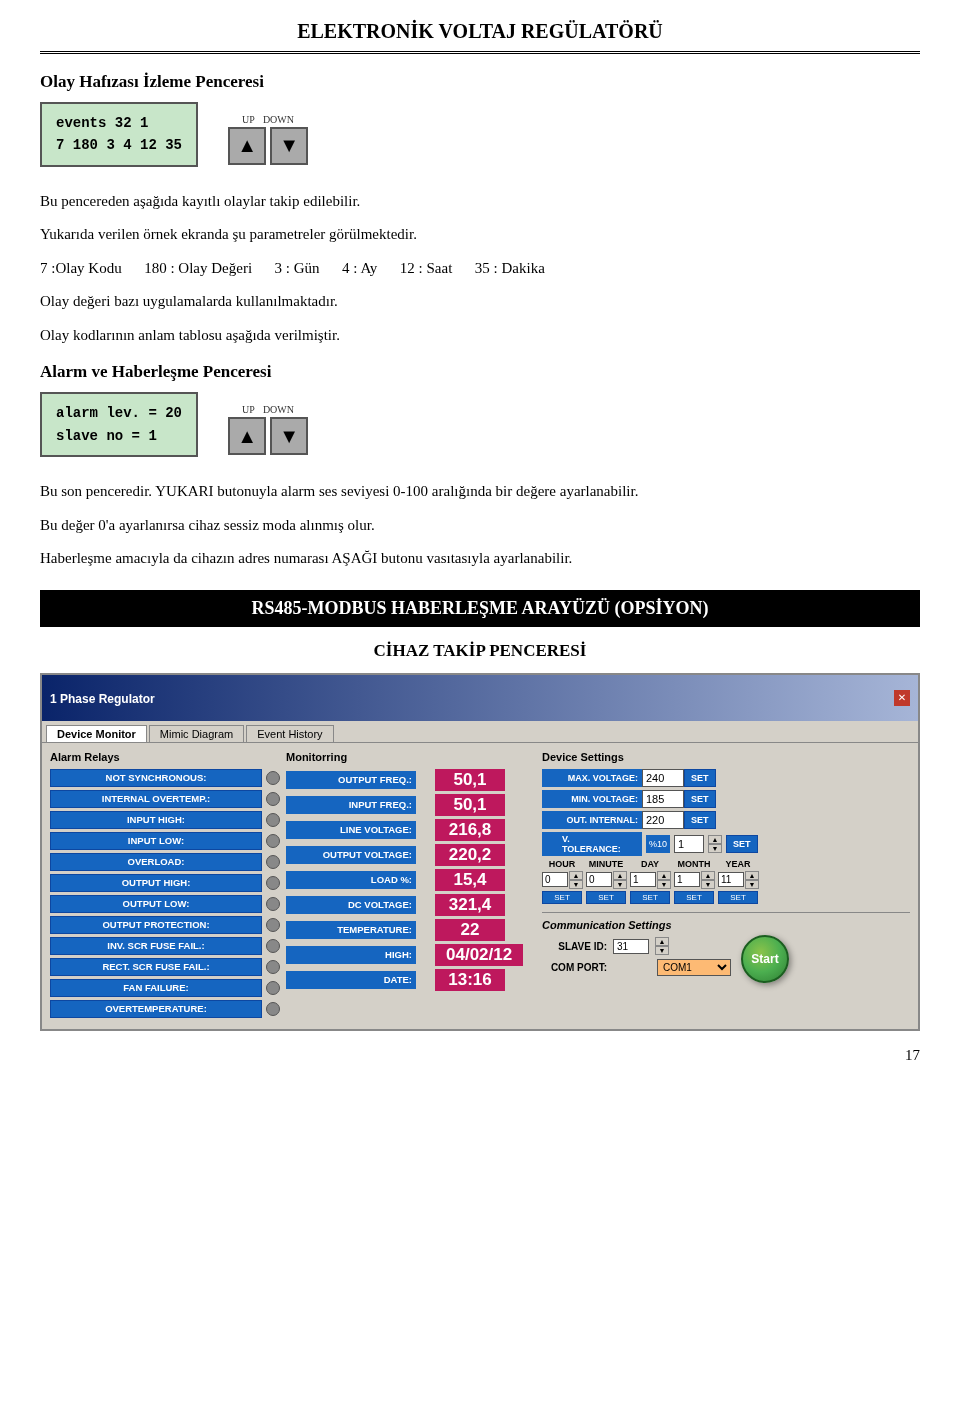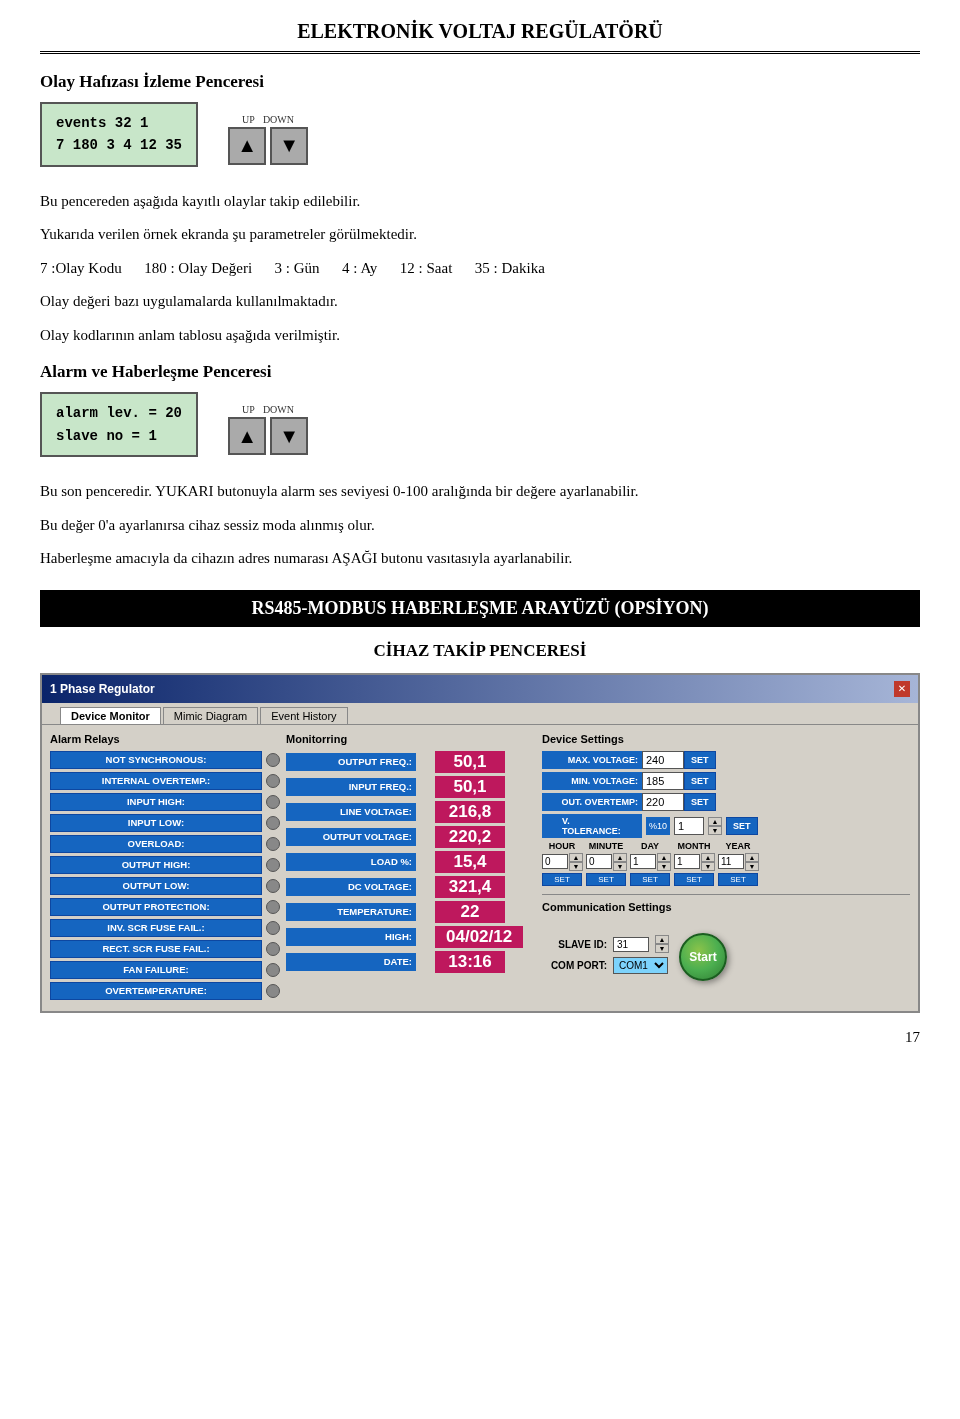--- a/index.html
+++ b/index.html
@@ -119,47 +119,47 @@
       background: #d4d0c8;
       width: 880px;
       margin: 0 auto;
       font-family: Arial, sans-serif;
       font-size: 11px;
     }
 
     .window-titlebar {
       background: linear-gradient(to right, #0a246a, #a6b5d7);
       color: #fff;
-      padding: 6px 8px;
+      padding: 15px 8px;
       font-size: 12px;
       font-weight: bold;
       display: flex;
       justify-content: space-between;
-      align-items: center;
+      align-items: flex-end;
     }
 
     .window-close-btn {
       background: #c0392b;
       color: #fff;
       border: none;
       width: 16px;
       height: 16px;
       font-size: 10px;
       cursor: pointer;
       display: flex;
       align-items: center;
       justify-content: center;
     }
 
     .window-tabs {
       display: flex;
       background: #d4d0c8;
       border-bottom: 1px solid #888;
       padding-top: 4px;
-      padding-left: 18px;
+      padding-left: 4px;
       gap: 2px;
     }
 
     .window-tab {
       background: #d4d0c8;
       border: 1px solid #888;
       border-bottom: none;
       padding: 2px 10px;
       font-size: 11px;
       cursor: pointer;
@@ -429,21 +429,22 @@
     
     .comm-settings-section {
       margin-top: 8px;
       border-top: 1px solid #888;
       padding-top: 6px;
     }
 
     .comm-title {
       font-size: 11px;
       font-weight: bold;
-      margin-bottom: 20px;
+      margin-bottom: 4px;
+      font-style: italic;
     }
 
     .comm-row {
       display: flex;
       align-items: center;
       gap: 6px;
       margin-bottom: 4px;
     }
 
     .comm-label {
@@ -455,25 +456,26 @@
 
     .comm-input {
       background: #fff;
       border: 1px solid #555;
       width: 36px;
       font-size: 10px;
       padding: 1px 3px;
     }
 
     .comm-select {
-      background: #7dd3fc;
+      background: #fdba74;
       border: 1px solid #555;
       font-size: 10px;
       padding: 1px;
-      width: 55px;
+      width: 74px;
+      margin-left: 44px;
     }
 
     .start-btn {
       background: radial-gradient(circle at 40% 35%, #8bc34a, #4caf50, #2e7d32);
       color: #fff;
       border: 2px solid #1b5e20;
       border-radius: 50%;
       width: 48px;
       height: 48px;
       font-size: 12px;
@@ -674,21 +676,21 @@
         <div class="setting-label">MAX. VOLTAGE:</div>
         <input class="setting-input" value="240" type="text" style="">
         <button class="set-btn">SET</button>
       </div>
       <div class="setting-row">
         <div class="setting-label">MIN. VOLTAGE:</div>
         <input class="setting-input" value="185" type="text" style="">
         <button class="set-btn">SET</button>
       </div>
       <div class="setting-row">
-        <div class="setting-label">OUT. OVERTEMP:</div>
+        <div class="setting-label">OUT. INTERNAL:</div>
         <input class="setting-input" value="220" type="text" style="">
         <button class="set-btn">SET</button>
       </div>
 
       <div class="tolerance-row">
         <div class="tol-label">V. TOLERANCE:</div>
         <div class="tol-pct">%10</div>
         <input class="spinner-input" value="1" type="text" style="">
         <div class="spinner-btns">
           <div class="spin-btn">▲</div>

